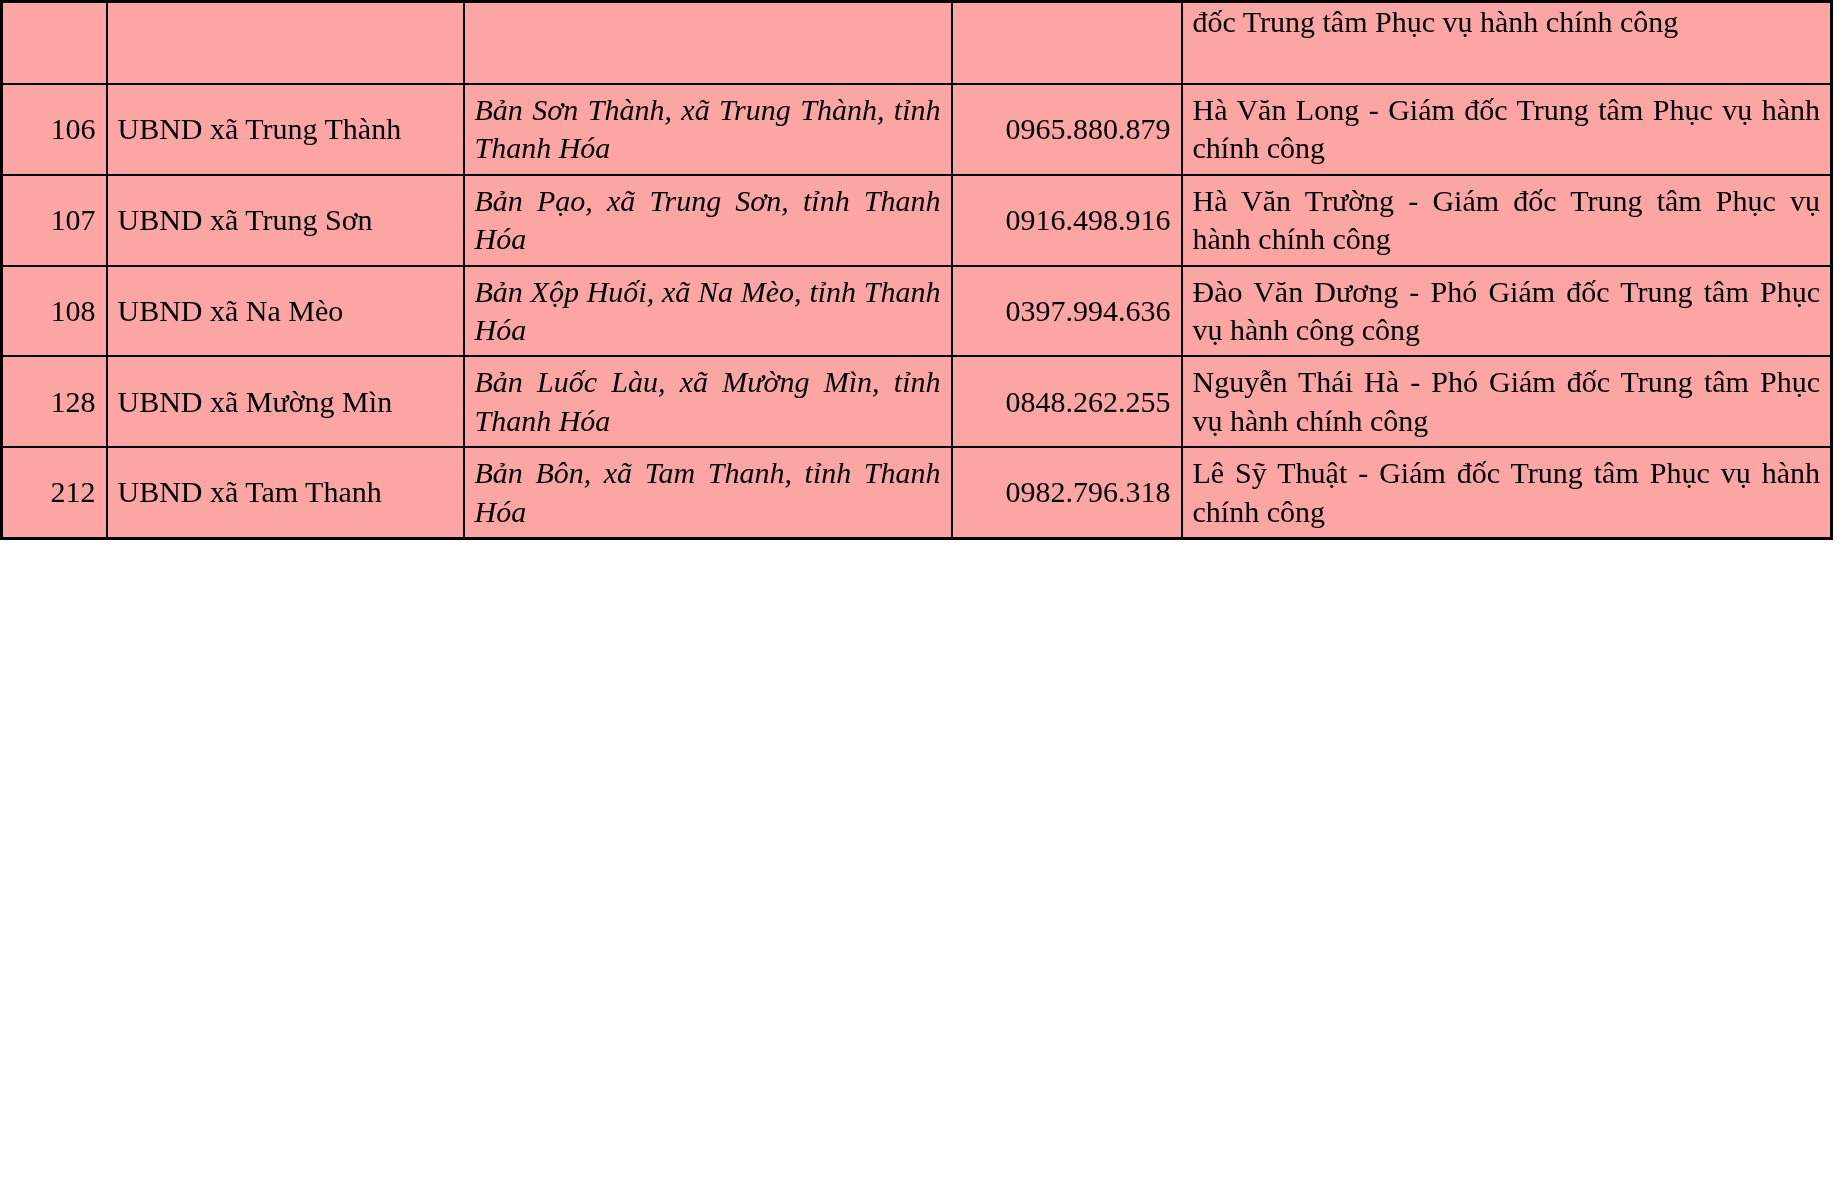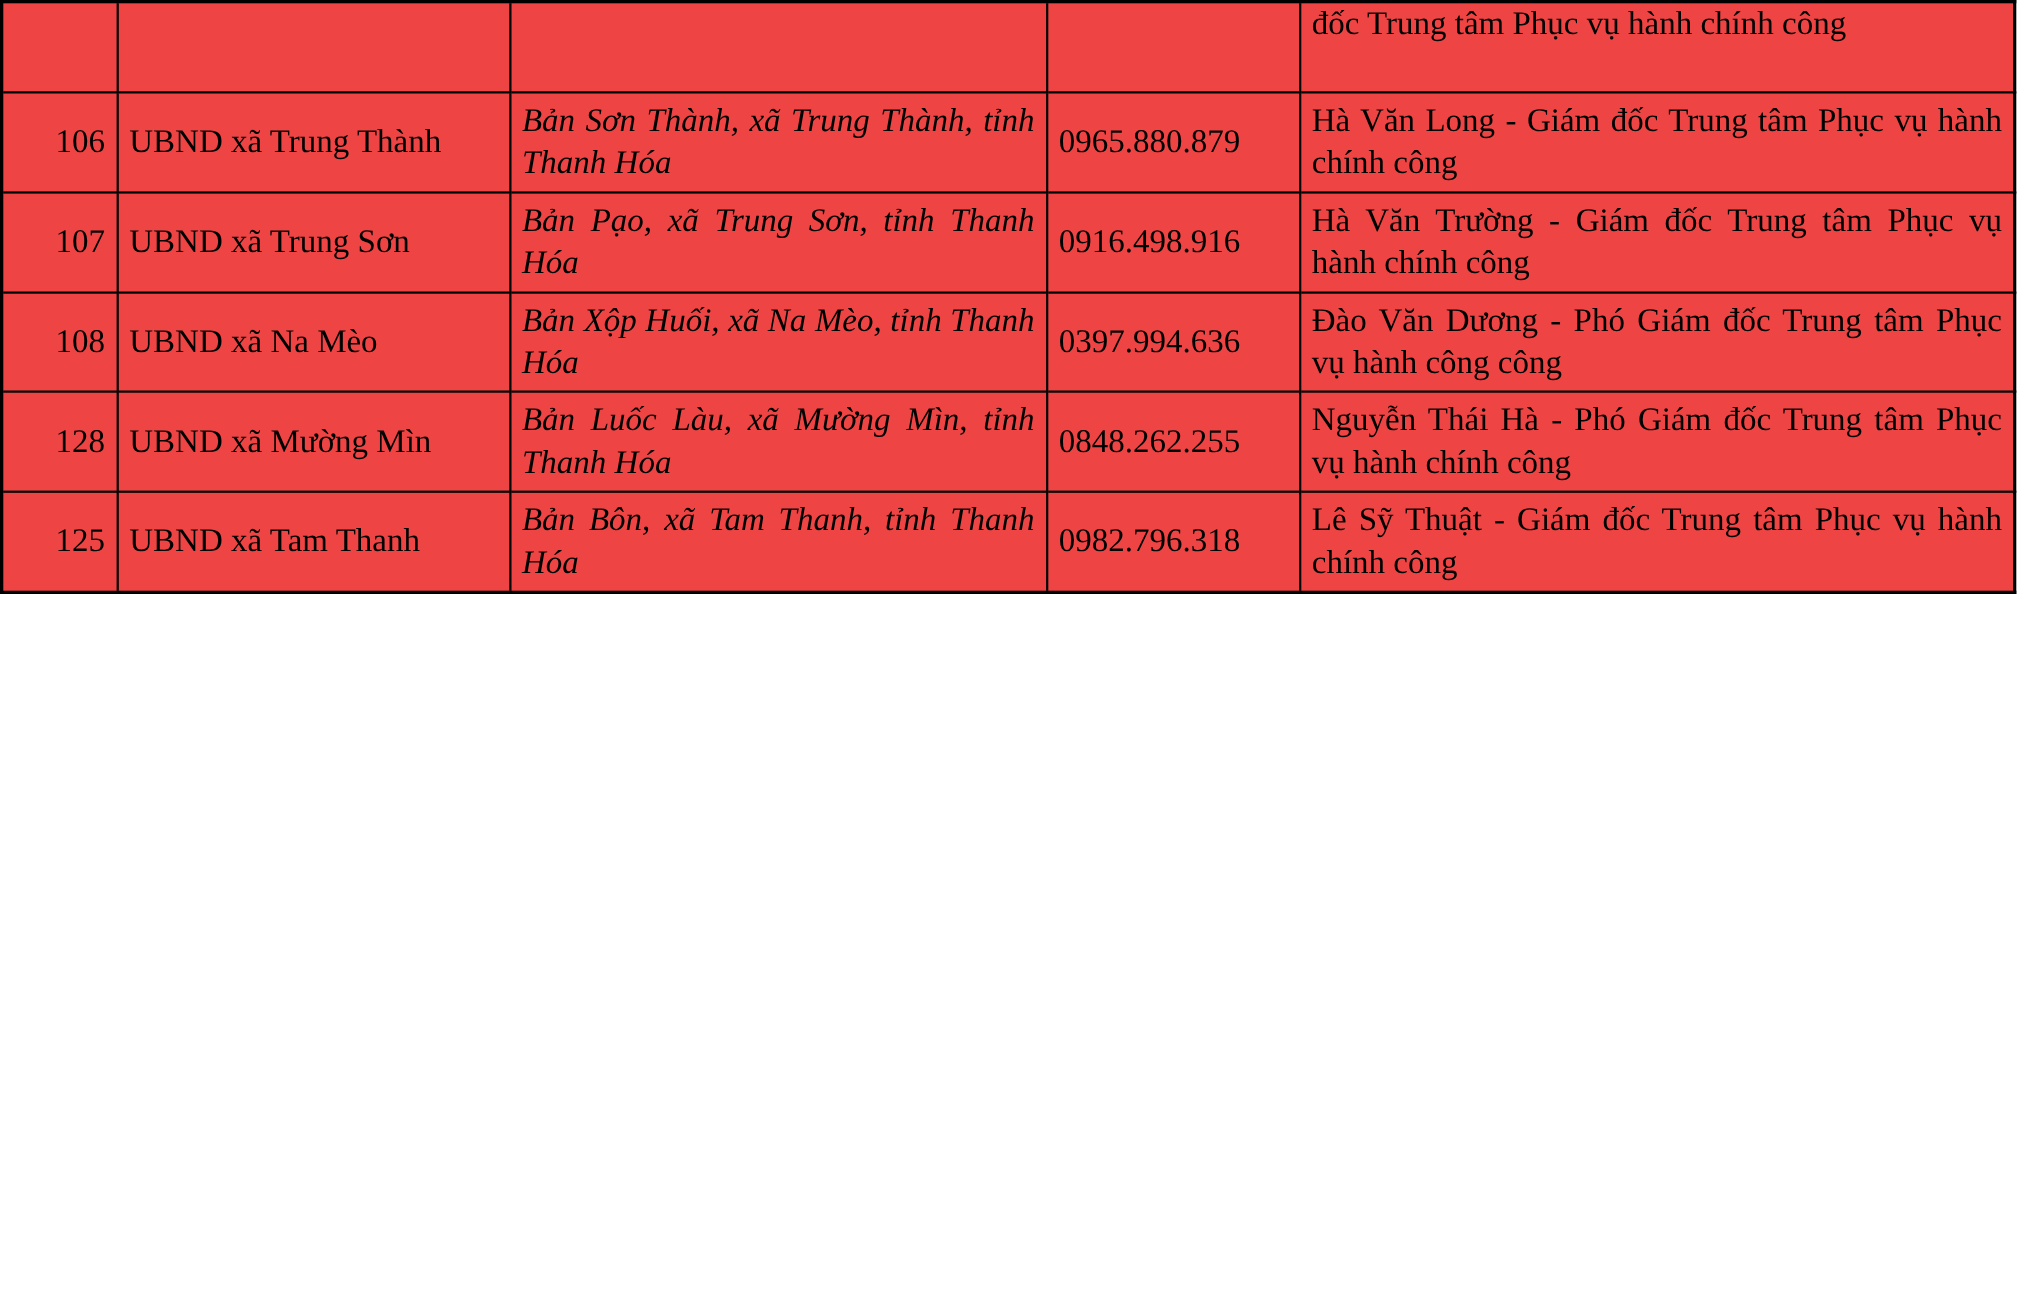--- a/index.html
+++ b/index.html
@@ -30,21 +30,21 @@
     border-left: 3px solid #000;
     border-right: 3px solid #000;
     border-bottom: 3px solid #000;
   }
   table.doc-table td {
     border: 2px solid #000000;
     padding: 6px 10px;
     vertical-align: middle;
     font-size: 30px;
     line-height: 1.28;
-    background: #ef4444;
+    background: #fca5a5;
   }
   
   col.c-stt    { width: 105px; }
   col.c-name   { width: 357px; }
   col.c-addr   { width: 488px; }
   col.c-phone  { width: 230px; }
   col.c-person { width: 650px; }
 
   td.stt {
     text-align: right;
@@ -58,21 +58,21 @@
     padding-left: 12px;
   }
   td.addr {
     text-align: justify;
     text-align-last: left;
     padding-left: 14px;
     padding-right: 12px;
     font-style: italic;
   }
   td.phone {
-    text-align: left;
+    text-align: right;
   }
   td.person {
     text-align: justify;
     text-align-last: left;
     padding-left: 14px;
     padding-right: 10px;
     vertical-align: top;
   }
   
   tr.partial td {
@@ -127,21 +127,21 @@
         <td class="person">Đào Văn Dương - Phó Giám đốc Trung tâm Phục vụ hành công công</td>
       </tr>
       <tr class="row">
         <td class="stt">128</td>
         <td class="name">UBND xã Mường Mìn</td>
         <td class="addr">Bản Luốc Làu, xã Mường Mìn, tỉnh Thanh Hóa</td>
         <td class="phone">0848.262.255</td>
         <td class="person">Nguyễn Thái Hà - Phó Giám đốc Trung tâm Phục vụ hành chính công</td>
       </tr>
       <tr class="row">
-        <td class="stt">125</td>
+        <td class="stt">212</td>
         <td class="name">UBND xã Tam Thanh</td>
         <td class="addr">Bản Bôn, xã Tam Thanh, tỉnh Thanh Hóa</td>
         <td class="phone">0982.796.318</td>
         <td class="person">Lê Sỹ Thuật - Giám đốc Trung tâm Phục vụ hành chính công</td>
       </tr>
     </tbody>
   </table>
 </div>
 
 </body></html>

